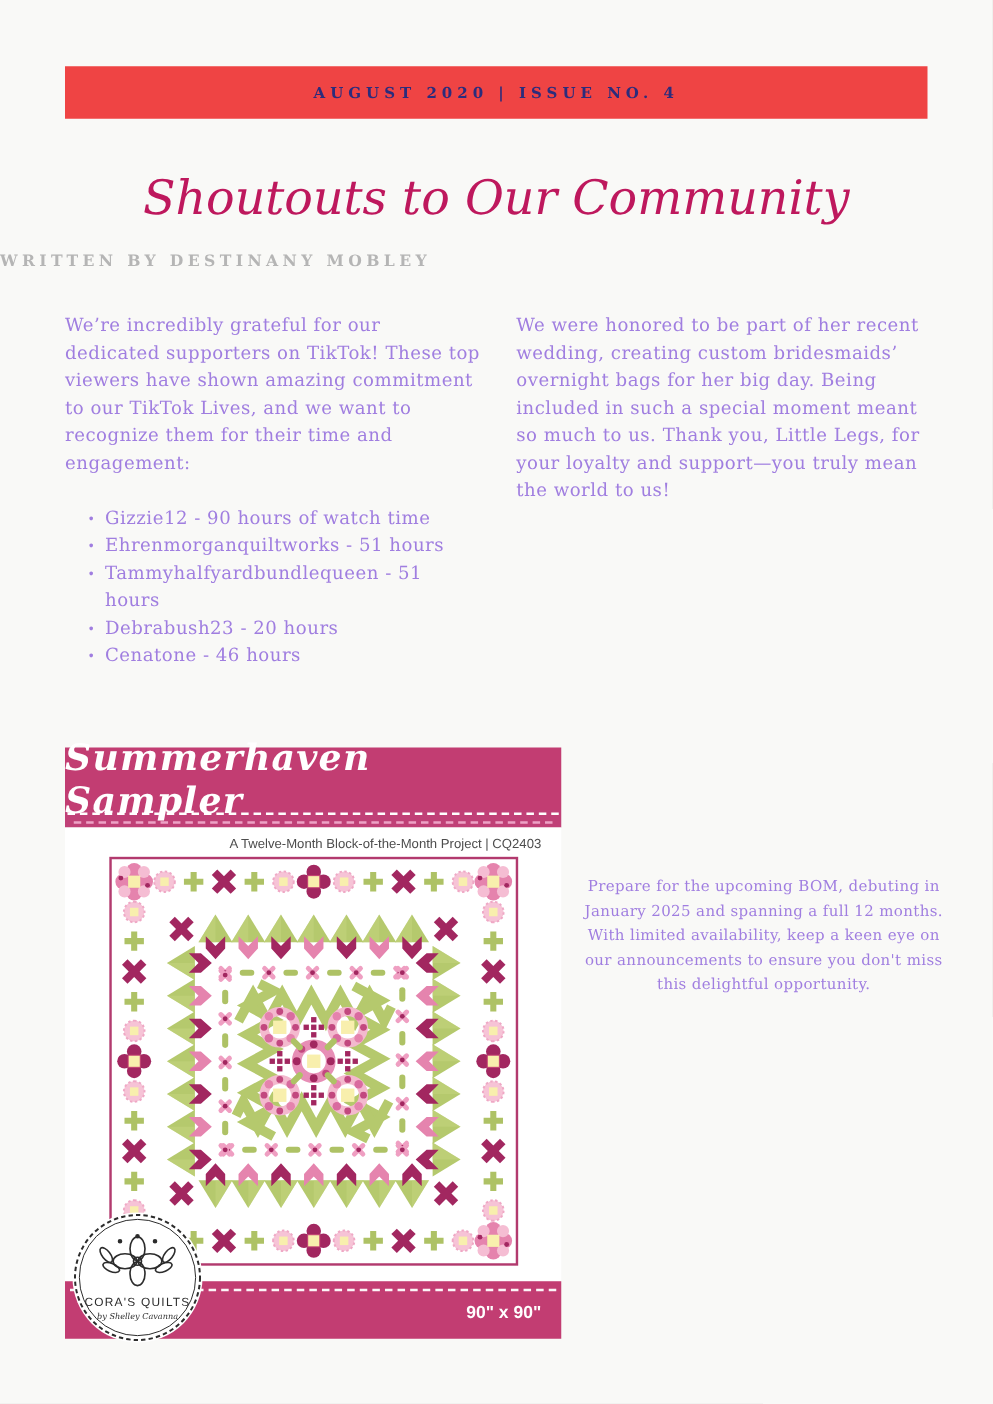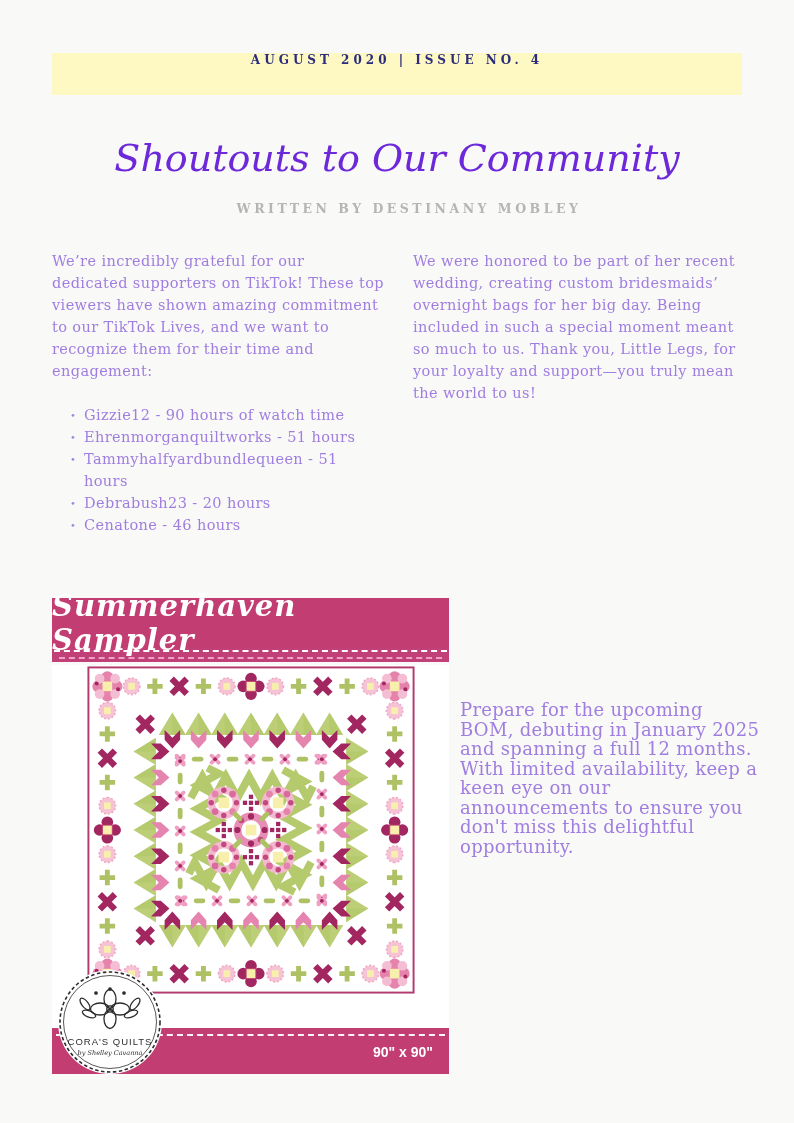--- a/index.html
+++ b/index.html
@@ -4,34 +4,34 @@
 <style>
   html,body{margin:0;padding:0;background:#e8e8e6;}
   .page{
     position:relative;width:794px;height:1123px;margin:0 auto;
     background:#f9f9f7;overflow:hidden;
     font-family:"DejaVu Serif", serif;
   }
   
   .issue-banner{
     position:absolute;left:52px;top:53px;width:690px;height:42px;
-    background:#fef9c3;display:flex;justify-content:center;
+    background:#ef4444;display:flex;align-items:center;justify-content:center;
   }
   .issue-banner span{
     font-size:12px;font-weight:700;letter-spacing:4px;color:#2b2c7c;
   }
   .page-title{
     position:absolute;left:0;right:0;top:136px;margin:0;
     text-align:center;font-style:italic;font-weight:500;
-    font-size:38px;color:#6d28d9;
+    font-size:38px;color:#be185d;
   }
   .byline{
     position:absolute;left:0;right:0;top:201px;
-    text-align:center;font-size:12.5px;font-weight:700;
-    letter-spacing:3.5px;color:#b5b5b5;margin-left:24px;
+    font-size:12.5px;font-weight:700;
+    letter-spacing:3.5px;color:#b5b5b5;
   }
   
   .col{position:absolute;top:250px;color:#a07ee0;font-size:14.5px;line-height:22px;letter-spacing:0.4px;}
   .col p{margin:0 0 22px 0;}
   .col-left{left:52px;width:332px;}
   .col-right{left:413px;width:330px;}
   .viewers{list-style:none;margin:22px 0;padding:0 0 0 18px;}
   .viewers li{position:relative;padding-left:14px;}
   .viewers li::before{content:"•";position:absolute;left:0;top:1px;font-size:10px;}
   
@@ -55,21 +55,21 @@
     border-top:2.5px dashed #ffffff;opacity:.95;
   }
   .q-size{
     position:absolute;right:16px;top:16px;color:#ffffff;font-weight:700;
     font-family:"Liberation Sans", sans-serif;font-size:14px;
   }
   .q-logo{position:absolute;left:4px;top:370px;width:108px;height:108px;}
   
   .bom-text{
     position:absolute;left:460px;top:700px;width:302px;
-    text-align:left;color:#a07ee0;font-size:18px;line-height:19.5px;letter-spacing:0.3px;
+    text-align:center;color:#a07ee0;font-size:12px;line-height:19.5px;letter-spacing:0.3px;
   }
   .bom-text p{margin:0 0 19px 0;}
 </style>
 </head>
 <body>
 
 <div class="page">
 
   <div class="issue-banner">
     <span>AUGUST 2020 | ISSUE NO. 4</span>
@@ -96,20 +96,23 @@
   <figure class="quilt-figure">
     <div class="q-banner">
       <span>Summerhaven Sampler</span>
     </div>
     <div class="q-stitch">
       <div class="d1"></div>
       <div class="d2"></div>
     </div>
 
     <div class="q-body">
+      <div class="q-caption">
+        <span>A Twelve-Month Block-of-the-Month Project  |  CQ2403</span>
+      </div>
 
       <svg class="quilt-svg" width="330" height="330" viewBox="0 0 340 340" aria-hidden="true">
         <defs>
           <g id="bigflower">
             <circle cx="0" cy="-9" r="6.5" fill="#e583ad"></circle>
               <circle cx="0" cy="9" r="6.5" fill="#e583ad"></circle>
             <circle cx="-9" cy="0" r="6.5" fill="#e583ad"></circle>
               <circle cx="9" cy="0" r="6.5" fill="#e583ad"></circle>
             <circle cx="-8" cy="-8" r="5" fill="#f5bdd3"></circle>
               <circle cx="8" cy="-8" r="5" fill="#f5bdd3"></circle>

